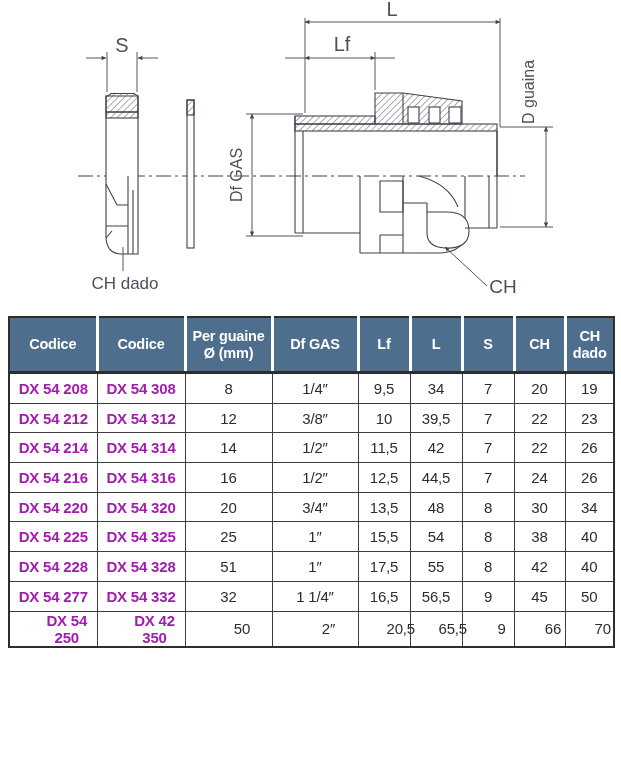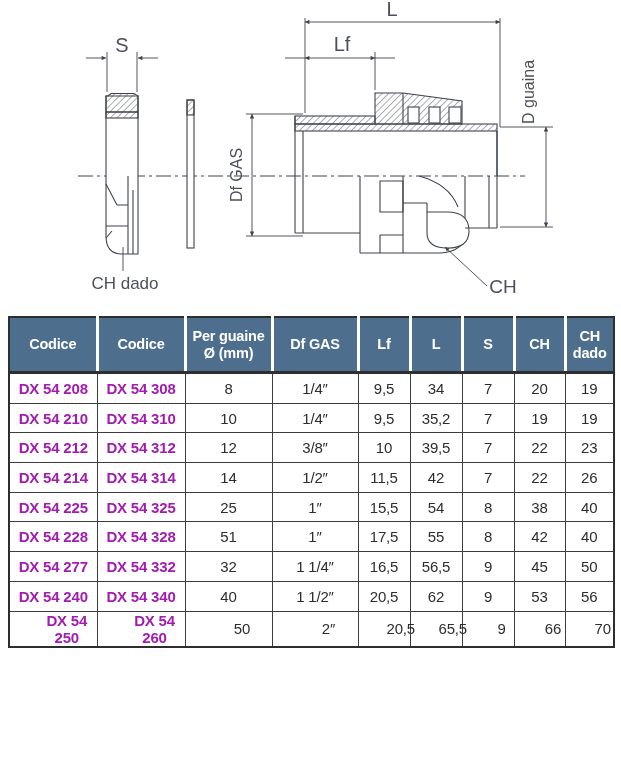--- a/index.html
+++ b/index.html
@@ -157,51 +157,62 @@
           <td class="code">DX 54 308</td>
           <td>8</td>
           <td>1/4″</td>
           <td>9,5</td>
           <td>34</td>
           <td>7</td>
           <td>20</td>
           <td>19</td>
         </tr>
         <tr>
-          <td class="code">DX 54 210</td>
-          <td class="code">DX 54 310</td>
-          <td>10</td>
-          <td>1/4″</td>
-          <td>9,5</td>
-          <td>35,2</td>
-          <td>7</td>
-          <td>19</td>
-          <td>19</td>
-        </tr>
-        <tr>
           <td class="code">DX 54 212</td>
           <td class="code">DX 54 312</td>
           <td>12</td>
           <td>3/8″</td>
           <td>10</td>
           <td>39,5</td>
           <td>7</td>
           <td>22</td>
           <td>23</td>
         </tr>
         <tr>
           <td class="code">DX 54 214</td>
           <td class="code">DX 54 314</td>
           <td>14</td>
           <td>1/2″</td>
           <td>11,5</td>
           <td>42</td>
           <td>7</td>
           <td>22</td>
           <td>26</td>
+        </tr>
+        <tr>
+          <td class="code">DX 54 216</td>
+          <td class="code">DX 54 316</td>
+          <td>16</td>
+          <td>1/2″</td>
+          <td>12,5</td>
+          <td>44,5</td>
+          <td>7</td>
+          <td>24</td>
+          <td>26</td>
+        </tr>
+        <tr>
+          <td class="code">DX 54 220</td>
+          <td class="code">DX 54 320</td>
+          <td>20</td>
+          <td>3/4″</td>
+          <td>13,5</td>
+          <td>48</td>
+          <td>8</td>
+          <td>30</td>
+          <td>34</td>
         </tr>
         <tr>
           <td class="code">DX 54 225</td>
           <td class="code">DX 54 325</td>
           <td>25</td>
           <td>1″</td>
           <td>15,5</td>
           <td>54</td>
           <td>8</td>
           <td>38</td>
@@ -223,33 +234,22 @@
           <td class="code">DX 54 332</td>
           <td>32</td>
           <td>1 1/4″</td>
           <td>16,5</td>
           <td>56,5</td>
           <td>9</td>
           <td>45</td>
           <td>50</td>
         </tr>
         <tr>
-          <td class="code">DX 54 240</td>
-          <td class="code">DX 54 340</td>
-          <td>40</td>
-          <td>1 1/2″</td>
-          <td>20,5</td>
-          <td>62</td>
-          <td>9</td>
-          <td>53</td>
-          <td>56</td>
-        </tr>
-        <tr>
           <td class="code">DX 54 250</td>
-          <td class="code">DX 54 260</td>
+          <td class="code">DX 42 350</td>
           <td>50</td>
           <td>2″</td>
           <td>20,5</td>
           <td>65,5</td>
           <td>9</td>
           <td>66</td>
           <td>70</td>
         </tr>
       </tbody>
   </table>

